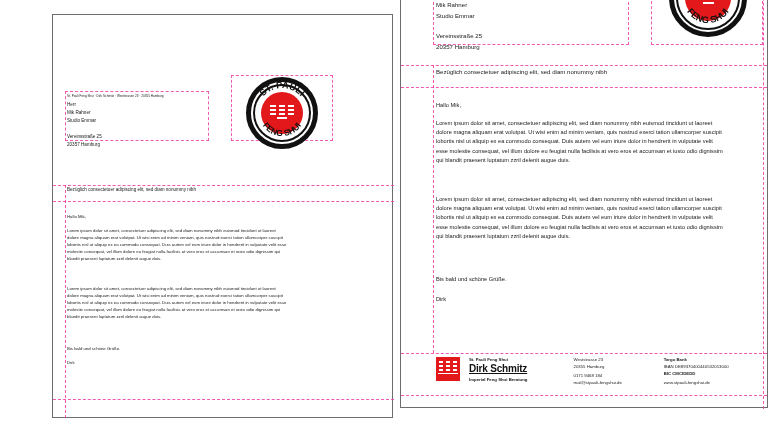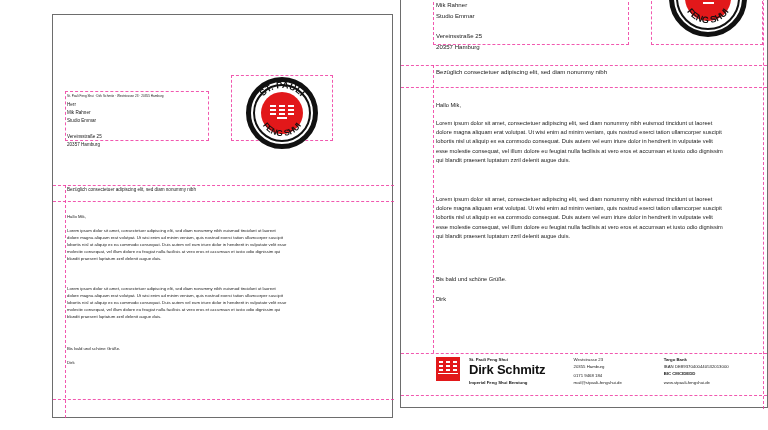--- a/index.html
+++ b/index.html
@@ -204,21 +204,21 @@
         <div class="fm-line" style="left:10px;top:8px;width:4px;height:1.5px;"></div>
         <div class="fm-line" style="left:17px;top:8px;width:4px;height:1.5px;"></div>
         <div class="fm-line" style="left:3px;top:12px;width:4px;height:1.5px;"></div>
         <div class="fm-line" style="left:10px;top:12px;width:4px;height:1.5px;"></div>
         <div class="fm-line" style="left:17px;top:12px;width:4px;height:1.5px;"></div>
         <div class="fm-line" style="left:2px;top:16px;width:20px;height:1.2px;"></div>
       </div>
 
       <div class="fcol" style="width:116px;">
         <div class="f-brand-small" style="font-size:4.3px;line-height:1.3;">St. Pauli Feng Shui</div>
-        <div class="f-name" style="font-size:13px;line-height:1.15;margin-top:.5px;">Dirk Schmitz</div>
+        <div class="f-name" style="font-size:10px;line-height:1.15;margin-top:.5px;text-decoration:underline;">Dirk Schmitz</div>
         <div class="f-sub" style="font-size:4.3px;line-height:1.3;margin-top:2px;">Imperial Feng Shui Beratung</div>
       </div>
 
       <div class="fcol" style="width:100px;">
         <div class="f-line" style="font-size:4.3px;line-height:1.62;">Weststrasse 23</div>
         <div class="f-line" style="font-size:4.3px;line-height:1.62;">20355 Hamburg</div>
         <div class="f-line" style="font-size:4.3px;line-height:1.62;margin-top:2px;">0171 9468 184</div>
         <div class="f-line" style="font-size:4.3px;line-height:1.62;">mail@stpauli-fengshui.de</div>
       </div>
 

